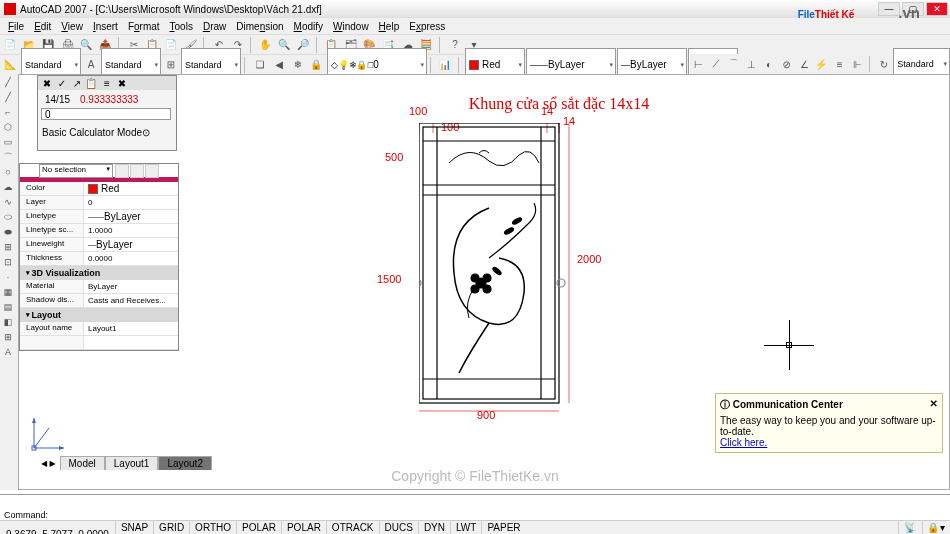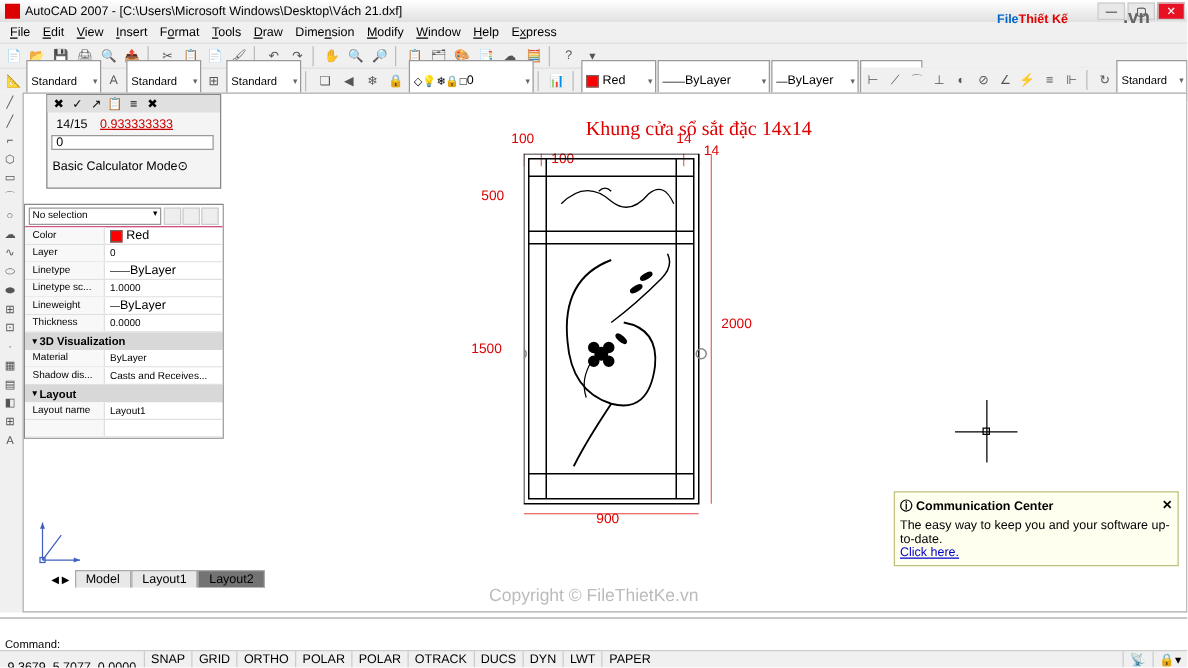--- a/index.html
+++ b/index.html
@@ -24,21 +24,21 @@
 .canvas-area { flex:1; background:#fff; position:relative; border:1px solid #aaa; }
 .panel { position:absolute; background:#f4f4f4; border:1px solid #888; font-size:9px; }
 .calc-panel { left:18px; top:0; width:140px; height:76px; }
 .calc-head { height:14px; background:#e0e0e0; display:flex; align-items:center; padding:0 3px; gap:3px; }
 .calc-head .cbtn { width:12px; height:12px; display:flex; align-items:center; justify-content:center; }
 .calc-body { padding:3px; }
 .calc-row { display:flex; gap:10px; padding:1px 4px; font-size:8px; }
 .calc-input { width:130px; height:12px; border:1px solid #999; background:#fff; margin:2px 0; }
 .calc-foot { display:flex; justify-content:flex-start; padding:2px 4px; align-items:center; }
 .props-panel { left:0; top:88px; width:160px; }
-.props-head { height:18px; background:#fff; border-bottom:1px solid #be185d; display:flex; align-items:center; padding:0 3px; gap:2px; }
+.props-head { height:18px; background:#fff; border-bottom:5px solid #be185d; display:flex; align-items:center; padding:0 19px; gap:2px; }
 .props-sel { flex:1; height:14px; border:1px solid #999; background:#fff; font-size:8px; padding:0 2px; position:relative; }
 .props-sel::after { content:"▾"; position:absolute; right:2px; font-size:7px; }
 .props-icons { display:flex; gap:1px; }
 .props-icons span { width:14px; height:14px; background:#eee; border:1px solid #ccc; }
 .props-section { background:#d8d8d8; padding:2px 6px; font-size:9px; font-weight:bold; display:flex; align-items:center; }
 .props-section::before { content:"▾ "; font-size:7px; margin-right:2px; }
 .props-row { display:flex; height:14px; border-bottom:1px solid #e0e0e0; background:#fff; }
 .props-row .k { width:64px; padding:1px 6px; font-size:8px; background:#f8f8f8; border-right:1px solid #e0e0e0; }
 .props-row .v { flex:1; padding:1px 4px; font-size:8px; display:flex; align-items:center; }
 .ucs-icon { position:absolute; left:10px; bottom:36px; width:40px; height:40px; }
@@ -200,21 +200,21 @@
         <span class="cbtn">✖</span>
         <span class="cbtn">✓</span>
         <span class="cbtn">↗</span>
         <span class="cbtn">📋</span>
         <span class="cbtn">≡</span>
         <span class="cbtn">✖</span>
       </div>
       <div class="calc-body">
         <div class="calc-row">
             <span>14/15</span>
-            <span style="color:#c00;text-decoration:underline">0.933333333</span>
+            <span style="color:#c00;">0.933333333</span>
           </div>
         <div class="calc-input"><span style="padding:0 3px">0</span></div>
       </div>
       <div class="calc-foot">
         <span>Basic Calculator Mode</span>
         <span>⊙</span>
       </div>
     </div>
 
     <div class="panel props-panel">

